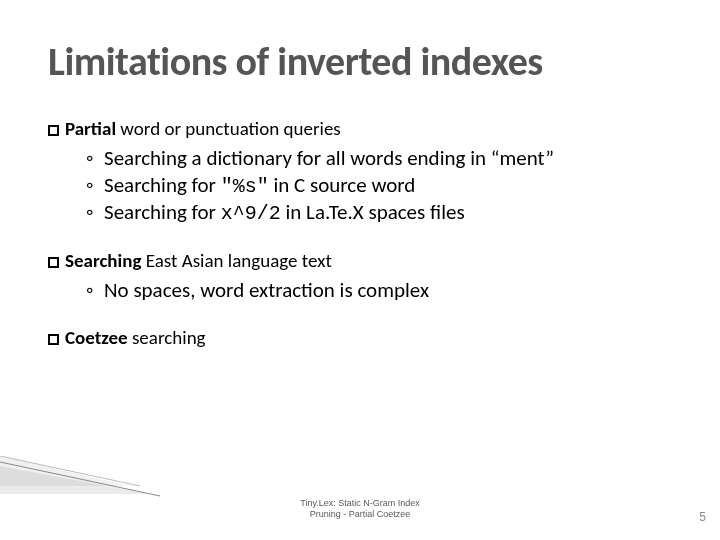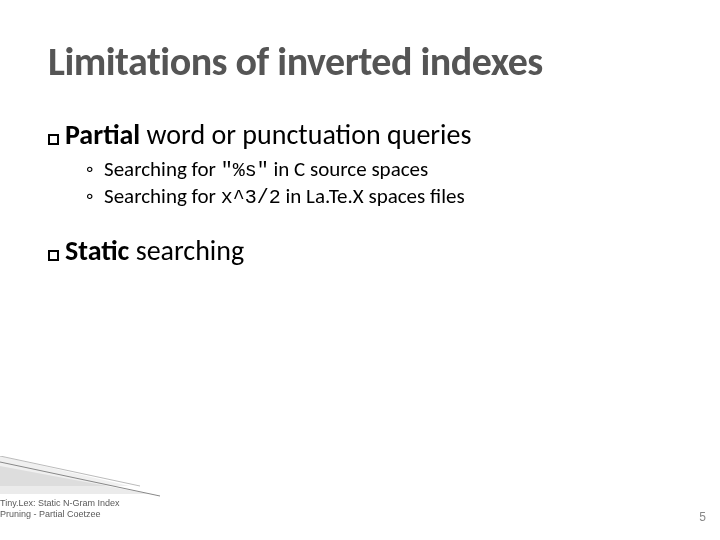--- a/index.html
+++ b/index.html
@@ -1,56 +1,68 @@
 <!DOCTYPE html>
 <html><head>
 <meta charset="utf-8">
 <style>
   * { margin: 0; padding: 0; box-sizing: border-box; }
   html, body { width: 720px; height: 540px; background: #fff; font-family: Calibri, "Segoe UI", Arial, sans-serif; color: #000; position: relative; overflow: hidden; }
   .slide { width: 720px; height: 536px; position: relative; padding: 40px 48px 0 48px; }
   .title { font-size: 40px; font-weight: 700; color: #555; letter-spacing: -0.5px; line-height: 1.1; margin-bottom: 34px; }
   .section { margin-bottom: 6px; }
-  .heading { font-size: 28px; font-weight: 400; line-height: 1.2; display: flex; align-items: baseline; margin-bottom: 4px; margin-top: 23px; }
+  .heading { font-size: 19px; font-weight: 400; line-height: 1.2; display: flex; align-items: baseline; margin-bottom: 4px; margin-top: 23px; }
   .sq { display: inline-block; width: 11px; height: 11px; border: 2px solid #000; margin-right: 6px; position: relative; top: 1px; flex-shrink: 0; }
   .heading .bold { font-weight: 700; }
   .sublist { list-style: none; padding-left: 42px; margin-bottom: 6px; }
   .sublist li { font-size: 21px; line-height: 1.28; position: relative; padding-left: 14px; }
   .sublist li::before { content: "◦"; position: absolute; left: -4px; top: 0; font-size: 21px; color: #000; }
   .mono { font-family: "Courier New", monospace; font-size: 20px; }
-  .footer { position: absolute; bottom: 16px; left: 0; width: 720px; text-align: left; font-size: 9px; color: #5a5a5a; line-height: 1.2; font-family: Verdana, Arial, sans-serif; }
+  .footer { position: absolute; bottom: 16px; left: 0; width: 720px; text-align: center; font-size: 9px; color: #5a5a5a; line-height: 1.2; font-family: Verdana, Arial, sans-serif; }
   .pagenum { position: absolute; right: 14px; bottom: 12px; font-size: 12px; color: #888; font-family: Arial, sans-serif; }
   .accent { position: absolute; left: 0; bottom: 38px; width: 160px; height: 42px; pointer-events: none; }
 </style>
 </head>
 <body>
 
 <div class="slide">
 
   <h1 class="title">Limitations of inverted indexes</h1>
 
   <div class="section">
     <div class="heading">
       <span class="sq"></span>
       <span>
         <span class="bold">Partial</span><span> word or punctuation queries</span>
       </span>
     </div>
     <ul class="sublist">
-      <li><span>Searching for </span><span class="mono">"%s"</span><span> in C source spaces</span></li>
-      <li><span>Searching for </span><span class="mono">x^3/2</span><span> in La.Te.X spaces files</span></li>
+      <li><span>Searching a dictionary for all words ending in “ment”</span></li>
+      <li><span>Searching for </span><span class="mono">"%s"</span><span> in C source word</span></li>
+      <li><span>Searching for </span><span class="mono">x^9/2</span><span> in La.Te.X spaces files</span></li>
     </ul>
   </div>
-
 
   <div class="section">
     <div class="heading">
       <span class="sq"></span>
       <span>
-        <span class="bold">Static</span><span> searching</span>
+        <span class="bold">Searching</span><span> East Asian language text</span>
+      </span>
+    </div>
+    <ul class="sublist">
+      <li><span>No spaces, word extraction is complex</span></li>
+    </ul>
+  </div>
+
+  <div class="section">
+    <div class="heading">
+      <span class="sq"></span>
+      <span>
+        <span class="bold">Coetzee</span><span> searching</span>
       </span>
     </div>
   </div>
 
   <svg class="accent" viewBox="0 0 160 42">
     <polygon points="0,0 130,30 0,30" fill="rgba(0,0,0,0.06)"></polygon>
     <polygon points="0,10 150,38 0,38" fill="rgba(0,0,0,0.08)"></polygon>
     <line x1="0" y1="6" x2="160" y2="40" stroke="#888" stroke-width="1"></line>
     <line x1="0" y1="0" x2="140" y2="30" stroke="#bbb" stroke-width="1"></line>
   </svg>

